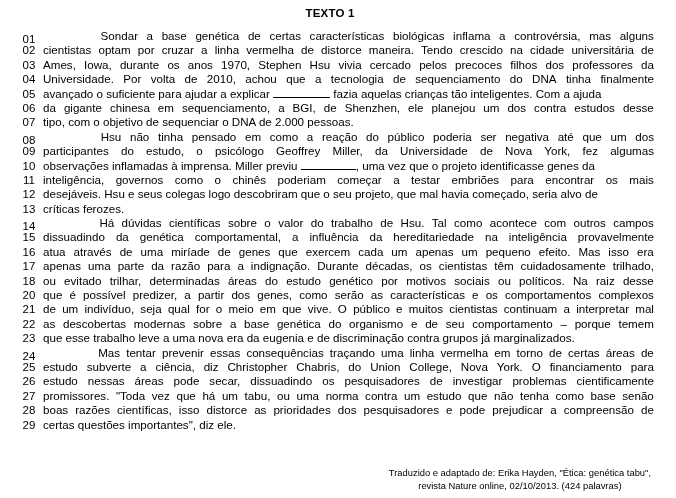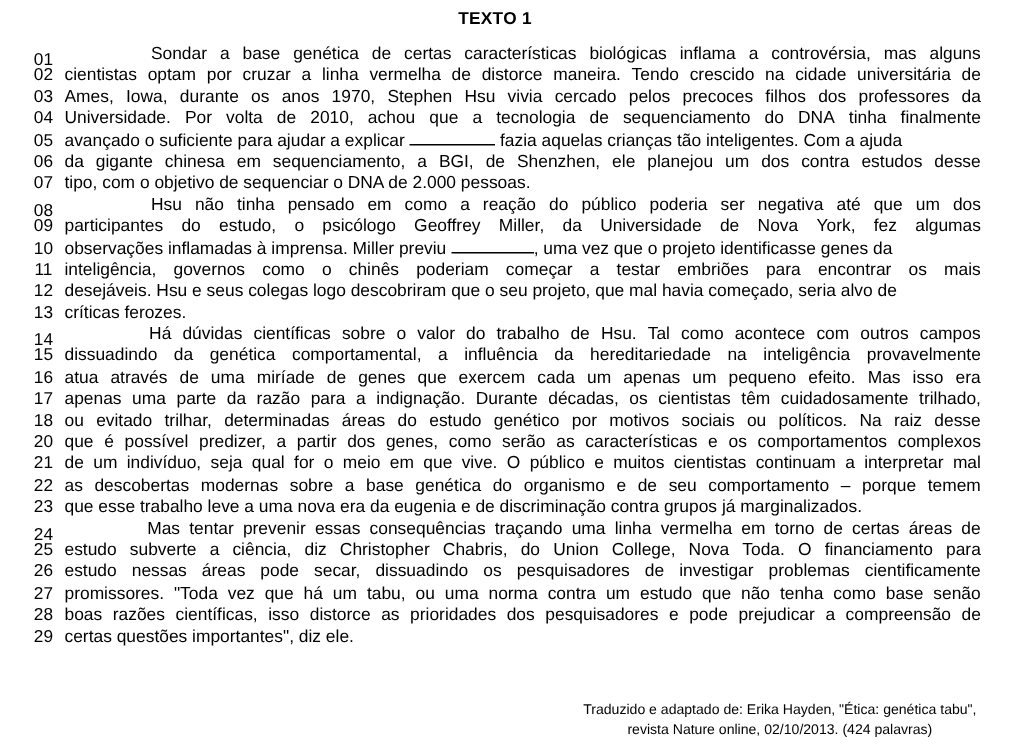--- a/index.html
+++ b/index.html
@@ -480,21 +480,21 @@
           <span>subverte</span>
           <span>a</span>
           <span>ciência,</span>
           <span>diz</span>
           <span>Christopher</span>
           <span>Chabris,</span>
           <span>do</span>
           <span>Union</span>
           <span>College,</span>
           <span>Nova</span>
-          <span>Toda.</span>
+          <span>York.</span>
           <span>O</span>
           <span>financiamento</span>
           <span>para</span>
         </span>
       </div>
       <div class="text-line">
         <span class="line-no">26</span>
         <span class="line-text just">
           <span>estudo</span>
           <span>nessas</span>

